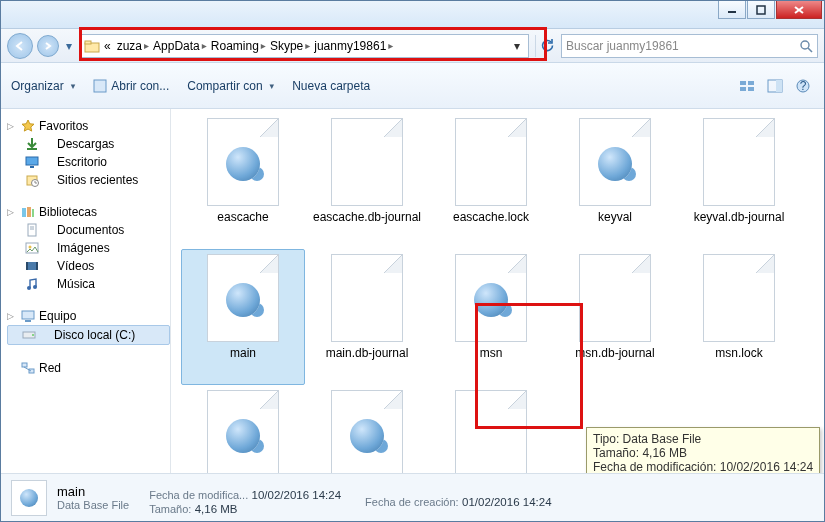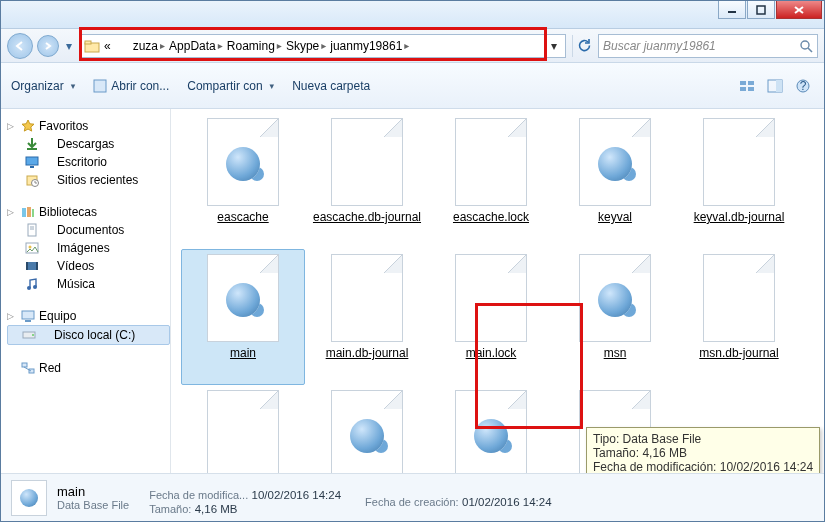--- a/index.html
+++ b/index.html
@@ -11,36 +11,36 @@
   .navrow { height:34px; display:flex; align-items:center; padding:2px 6px; gap:4px; background:linear-gradient(#f4f8fc,#e7eef7); border-bottom:1px solid #c9d8e8;}
   .navbtn { width:26px; height:26px; border-radius:50%; background:radial-gradient(#cfe4f8,#9ec5e8); border:1px solid #7fa9cf; display:flex; align-items:center; justify-content:center; color:#2a5a8a;}
   .navbtn.fwd { width:22px; height:22px; }
   .navdrop { width:12px; height:22px; display:flex; align-items:center; justify-content:center; color:#3a6a9a;}
   .addressbar { flex:1; height:24px; border:1px solid #a7bdd4; background:#fff; display:flex; align-items:center; padding:0 4px; gap:2px; position:relative;}
   .highlight-red { position:absolute; border:3px solid #d11; pointer-events:none;}
   .crumb { display:flex; align-items:center; gap:2px; padding:0 2px;}
   .crumb .sep { color:#666; font-size:10px;}
   .addr-drop { width:14px; text-align:center; color:#333;}
   .refresh { width:22px; height:22px; border-left:1px solid #cbd8e6; display:flex; align-items:center; justify-content:center; color:#2a6aaa; margin-left:2px;}
-  .searchbar { width:220px; height:24px; border:1px solid #a7bdd4; background:#fff; display:flex; align-items:center; padding:0 4px; color:#888; font-style:italic; justify-content:space-between;}
+  .searchbar { width:257px; height:24px; border:1px solid #a7bdd4; background:#fff; display:flex; align-items:center; padding:0 4px; color:#888; justify-content:space-between;}
   .toolbar { height:46px; background:linear-gradient(#f7fbff,#e9f1fa); border-bottom:1px solid #cfdcea; display:flex; align-items:center; padding:16px 10px; gap:18px; color:#1a3f66;}
   .toolbar .item { display:flex; align-items:center; gap:4px;}
   .toolbar .drop::after { content:"▾"; font-size:9px; margin-left:3px; color:#406080;}
   .toolbar .right { margin-left:auto; display:flex; gap:6px;}
   .toolbar .iconbtn { width:22px; height:20px; border:1px solid transparent; display:flex; align-items:center; justify-content:center;}
   .body { flex:1; display:flex; overflow:hidden;}
   .sidebar { width:170px; border-right:1px solid #e0e6ec; padding:8px 0 8px 6px; overflow:auto;}
   .navgroup { margin-bottom:14px;}
   .navhead { display:flex; align-items:center; gap:4px; padding:2px 0;}
   .navhead .tri { width:10px; color:#888; font-size:9px;}
   .navitem { display:flex; align-items:center; gap:18px; padding:2px 0 2px 18px;}
   .navitem.selected { background:#d8e8f8; border:1px solid #a8c8e8; border-radius:2px; padding-left:14px;}
   .content { flex:1; position:relative; overflow:auto; padding:4px 4px 0 4px;}
   .grid { display:grid; grid-template-columns: repeat(5, 124px); gap-row:8px; column-gap:0; justify-content:start; padding-left:6px;}
-  .fileitem { width:124px; height:136px; display:flex; flex-direction:column; align-items:center; justify-content:flex-start; padding-top:4px; text-align:center; border:1px solid transparent; border-radius:2px;text-decoration:underline;}
+  .fileitem { width:124px; height:136px; display:flex; flex-direction:column; align-items:center; justify-content:flex-start; padding-top:4px; text-align:center; border:1px solid transparent; border-radius:2px;}
   .fileitem.selected { background:#cde6f7; border-color:#7fb6e0;}
   .thumb { width:72px; height:88px; background:#fff; border:1px solid #c8d2dc; position:relative; margin-bottom:4px;}
   .thumb::before { content:""; position:absolute; top:0; right:0; width:18px; height:18px; background:linear-gradient(135deg,#fff 48%, #c8d2dc 50%, #eef2f6 52%); }
   .thumb.gear::after { content:""; position:absolute; left:50%; top:52%; transform:translate(-50%,-50%); width:34px; height:34px; border-radius:50%; background:radial-gradient(circle at 35% 30%, #cfe6fb, #6fa8d8 60%, #3f78aa); box-shadow: 14px 10px 0 -10px #6fa8d8;}
   .fname { font-size:12px; color:#000; line-height:14px; max-width:116px; word-wrap:break-word;}
   .tooltip { position:absolute; left:415px; top:318px; background:#ffffe8; border:1px solid #9a9a6a; padding:4px 6px; font-size:11.5px; color:#333; box-shadow:2px 2px 4px rgba(0,0,0,.2); white-space:nowrap; z-index:5;}
   .statusbar { height:48px; border-top:1px solid #d6e0ea; background:#f2f7fc; display:flex; align-items:center; padding:4px 10px; gap:10px;}
   .status-thumb { width:36px; height:36px; border:1px solid #c8d2dc; background:#fff; position:relative;}
   .status-thumb::after{content:""; position:absolute; left:50%; top:50%; transform:translate(-50%,-50%); width:18px; height:18px; border-radius:50%; background:radial-gradient(circle at 35% 30%, #cfe6fb, #6fa8d8 60%, #3f78aa);}
   .status-cols { display:flex; gap:24px; align-items:center;margin-top:8px;}
@@ -89,21 +89,21 @@
     <div class="addressbar">
       <span>
           <svg width="16" height="14">
             <rect x="1" y="4" width="14" height="9" fill="#ffe9a8" stroke="#caa94e"></rect>
             <rect x="1" y="2" width="6" height="3" fill="#ffe9a8" stroke="#caa94e"></rect>
           </svg>
         </span>
       <span class="crumb">
           <span>«</span>
         </span>
-      <span id="crumbs" style="display:flex;margin-left:16px;">
+      <span id="crumbs" style="display:flex;">
           <span class="crumb">
             <span>zuza</span>
             <span class="sep">▸</span>
           </span>
           <span class="crumb">
             <span>AppData</span>
             <span class="sep">▸</span>
           </span>
           <span class="crumb">
             <span>Roaming</span>
@@ -346,24 +346,20 @@
           </div>
           <div class="fileitem selected">
             <div class="thumb gear"></div>
             <div class="fname">main</div>
           </div>
           <div class="fileitem">
             <div class="thumb "></div>
             <div class="fname">main.db-journal</div>
           </div>
           <div class="fileitem">
-            <div class="thumb "></div>
-            <div class="fname">main.lock</div>
-          </div>
-          <div class="fileitem">
             <div class="thumb gear"></div>
             <div class="fname">msn</div>
           </div>
           <div class="fileitem">
             <div class="thumb "></div>
             <div class="fname">msn.db-journal</div>
           </div>
           <div class="fileitem">
             <div class="thumb "></div>
             <div class="fname">msn.lock</div>

